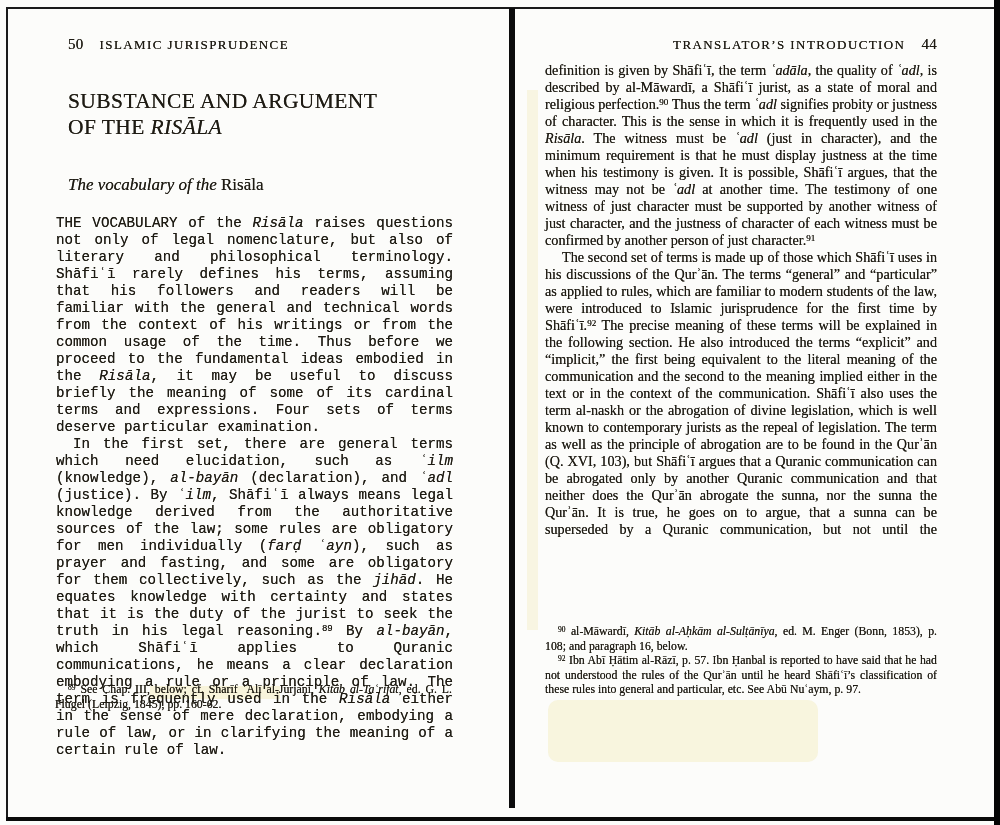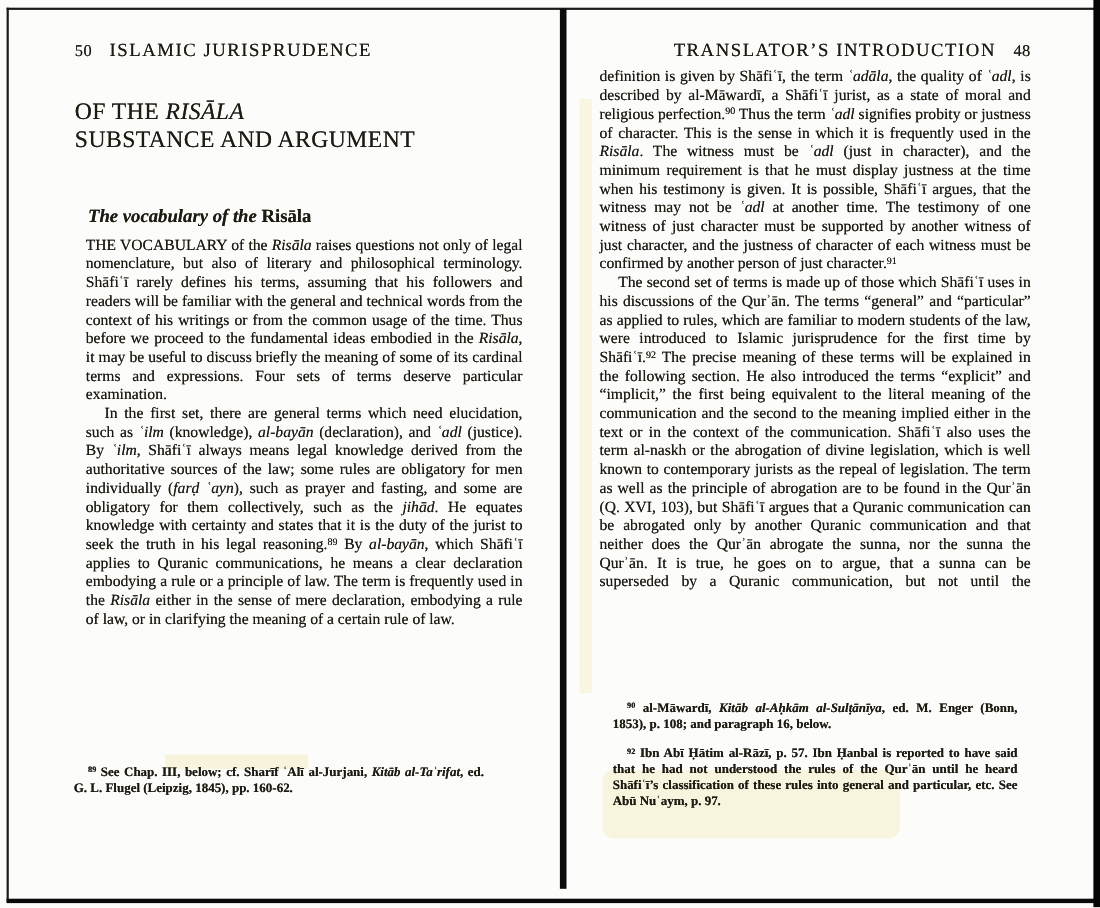--- a/index.html
+++ b/index.html
@@ -22,34 +22,34 @@
   .tint-bottom { position:absolute; left:548px; top:700px; width:270px; height:62px;
                  background:rgba(236,223,140,0.25); border-radius:10px; }
   .tint-footL  { position:absolute; left:150px; top:686px; width:130px; height:13px;
                  background:rgba(236,223,140,0.28); }
 
   .block { position:absolute; }
   .ink { text-shadow:0 0 0.55px rgba(30,27,19,0.85); }
 
   
   .page-header { font-size:15px; letter-spacing:0.3px; white-space:nowrap; }
-  .running-head { font-size:17px; letter-spacing:1.4px; }
+  .running-head { font-size:13px; letter-spacing:1.4px; }
   .hdr-gap { display:inline-block; width:16px; }
 
   
   .chapter-title { font-size:21.5px; line-height:26px; letter-spacing:0.4px; }
   .section-heading { font-size:17px; line-height:21px; }
 
   .body-text { font-size:14.2px; line-height:17px; text-align:justify; }
   .body-text p { margin:0; text-indent:17px; }
   .body-text p.noindent { text-indent:0; }
   .body-text p.continues { text-align-last:justify; }
 
   .footnote-text { font-size:11.8px; line-height:14.6px; text-align:justify; }
-  .footnote-text p { margin:12px; text-indent:13px;font-weight:bold; }
+  .footnote-text p { margin:0; text-indent:13px; }
 
   sup { font-size:64%; line-height:0; vertical-align:baseline; position:relative; top:-0.45em; }
 </style>
 </head>
 <body>
 
 <div class="scan">
 
   <div class="frame-top"></div>
   <div class="frame-left"></div>
@@ -60,39 +60,39 @@
   <div class="tint-gutter"></div>
   <div class="tint-bottom"></div>
   <div class="tint-footL"></div>
 
   <section>
     <header class="block page-header ink" style="left:68px; top:36px; width:397px;">
       <span>50</span><span class="hdr-gap"></span><span class="running-head">ISLAMIC JURISPRUDENCE</span>
     </header>
 
     <h1 class="block chapter-title ink" style="left:68px; top:88px; width:397px; margin:0; font-weight:normal;">
+      <div>SUBSTANCE AND ARGUMENT</div>
       <div>OF THE <i>RISĀLA</i></div>
-      <div>SUBSTANCE AND ARGUMENT</div>
     </h1>
 
-    <h2 class="block section-heading ink" style="left:68px; top:174px; width:397px; margin:12px; font-weight:bold;"><i>The vocabulary of the</i> Risāla</h2>
+    <h2 class="block section-heading ink" style="left:68px; top:174px; width:397px; margin:0; font-weight:normal;"><i>The vocabulary of the</i> Risāla</h2>
 
-    <div class="block body-text ink" style="left:78px; top:215px; width:397px;">
+    <div class="block body-text ink" style="left:56px; top:215px; width:397px;font-family:Liberation Mono, monospace;">
       <p class="noindent">THE VOCABULARY of the <i>Risāla</i> raises questions not only of legal nomenclature, but also of literary and philosophical terminology. Shāfiʿī rarely defines his terms, assuming that his followers and readers will be familiar with the general and technical words from the context of his writings or from the common usage of the time. Thus before we proceed to the fundamental ideas embodied in the <i>Risāla</i>, it may be useful to discuss briefly the meaning of some of its cardinal terms and expressions. Four sets of terms deserve particular examination.</p>
       <p>In the first set, there are general terms which need elucidation, such as <i>ʿilm</i> (knowledge), <i>al-bayān</i> (declaration), and <i>ʿadl</i> (justice). By <i>ʿilm</i>, Shāfiʿī always means legal knowledge derived from the authoritative sources of the law; some rules are obligatory for men individually (<i>farḍ ʿayn</i>), such as prayer and fasting, and some are obligatory for them collectively, such as the <i>jihād</i>. He equates knowledge with certainty and states that it is the duty of the jurist to seek the truth in his legal reasoning.<sup>89</sup> By <i>al-bayān</i>, which Shāfiʿī applies to Quranic communications, he means a clear declaration embodying a rule or a principle of law. The term is frequently used in the <i>Risāla</i> either in the sense of mere declaration, embodying a rule of law, or in clarifying the meaning of a certain rule of law.</p>
     </div>
 
     <div class="block footnote-text ink" style="left:55px; top:682px; width:397px;">
       <p><sup>89</sup> See Chap. III, below; cf. Sharīf ʿAlī al-Jurjani, <i>Kitāb al-Taʿrifat</i>, ed. G. L. Flugel (Leipzig, 1845), pp. 160-62.</p>
     </div>
   </section>
 
   <section>
     <header class="block page-header ink" style="left:545px; top:36px; width:392px; text-align:right;">
-      <span class="running-head">TRANSLATOR’S INTRODUCTION</span><span class="hdr-gap"></span><span>48</span>
+      <span class="running-head">TRANSLATOR’S INTRODUCTION</span><span class="hdr-gap"></span><span>44</span>
     </header>
 
     <div class="block body-text ink" style="left:545px; top:62px; width:392px;">
       <p class="noindent">definition is given by Shāfiʿī, the term <i>ʿadāla</i>, the quality of <i>ʿadl</i>, is described by al-Māwardī, a Shāfiʿī jurist, as a state of moral and religious perfection.<sup>90</sup> Thus the term <i>ʿadl</i> signifies probity or justness of character. This is the sense in which it is frequently used in the <i>Risāla</i>. The witness must be <i>ʿadl</i> (just in character), and the minimum requirement is that he must display justness at the time when his testimony is given. It is possible, Shāfiʿī argues, that the witness may not be <i>ʿadl</i> at another time. The testimony of one witness of just character must be supported by another witness of just character, and the justness of character of each witness must be confirmed by another person of just character.<sup>91</sup></p>
       <p class="continues">The second set of terms is made up of those which Shāfiʿī uses in his discussions of the Qurʾān. The terms “general” and “particular” as applied to rules, which are familiar to modern students of the law, were introduced to Islamic jurisprudence for the first time by Shāfiʿī.<sup>92</sup> The precise meaning of these terms will be explained in the following section. He also introduced the terms “explicit” and “implicit,” the first being equivalent to the literal meaning of the communication and the second to the meaning implied either in the text or in the context of the communication. Shāfiʿī also uses the term al-naskh or the abrogation of divine legislation, which is well known to contemporary jurists as the repeal of legislation. The term as well as the principle of abrogation are to be found in the Qurʾān (Q. XVI, 103), but Shāfiʿī argues that a Quranic communication can be abrogated only by another Quranic communication and that neither does the Qurʾān abrogate the sunna, nor the sunna the Qurʾān. It is true, he goes on to argue, that a sunna can be superseded by a Quranic communication, but not until the</p>
     </div>
 
     <div class="block footnote-text ink" style="left:545px; top:624px; width:392px;">
       <p><sup>90</sup> al-Māwardī, <i>Kitāb al-Aḥkām al-Sulṭānīya</i>, ed. M. Enger (Bonn, 1853), p. 108; and paragraph 16, below.</p>
       <p><sup>92</sup> Ibn Abī Ḥātim al-Rāzī, p. 57. Ibn Ḥanbal is reported to have said that he had not understood the rules of the Qurʾān until he heard Shāfiʿī’s classification of these rules into general and particular, etc. See Abū Nuʿaym, p. 97.</p>

